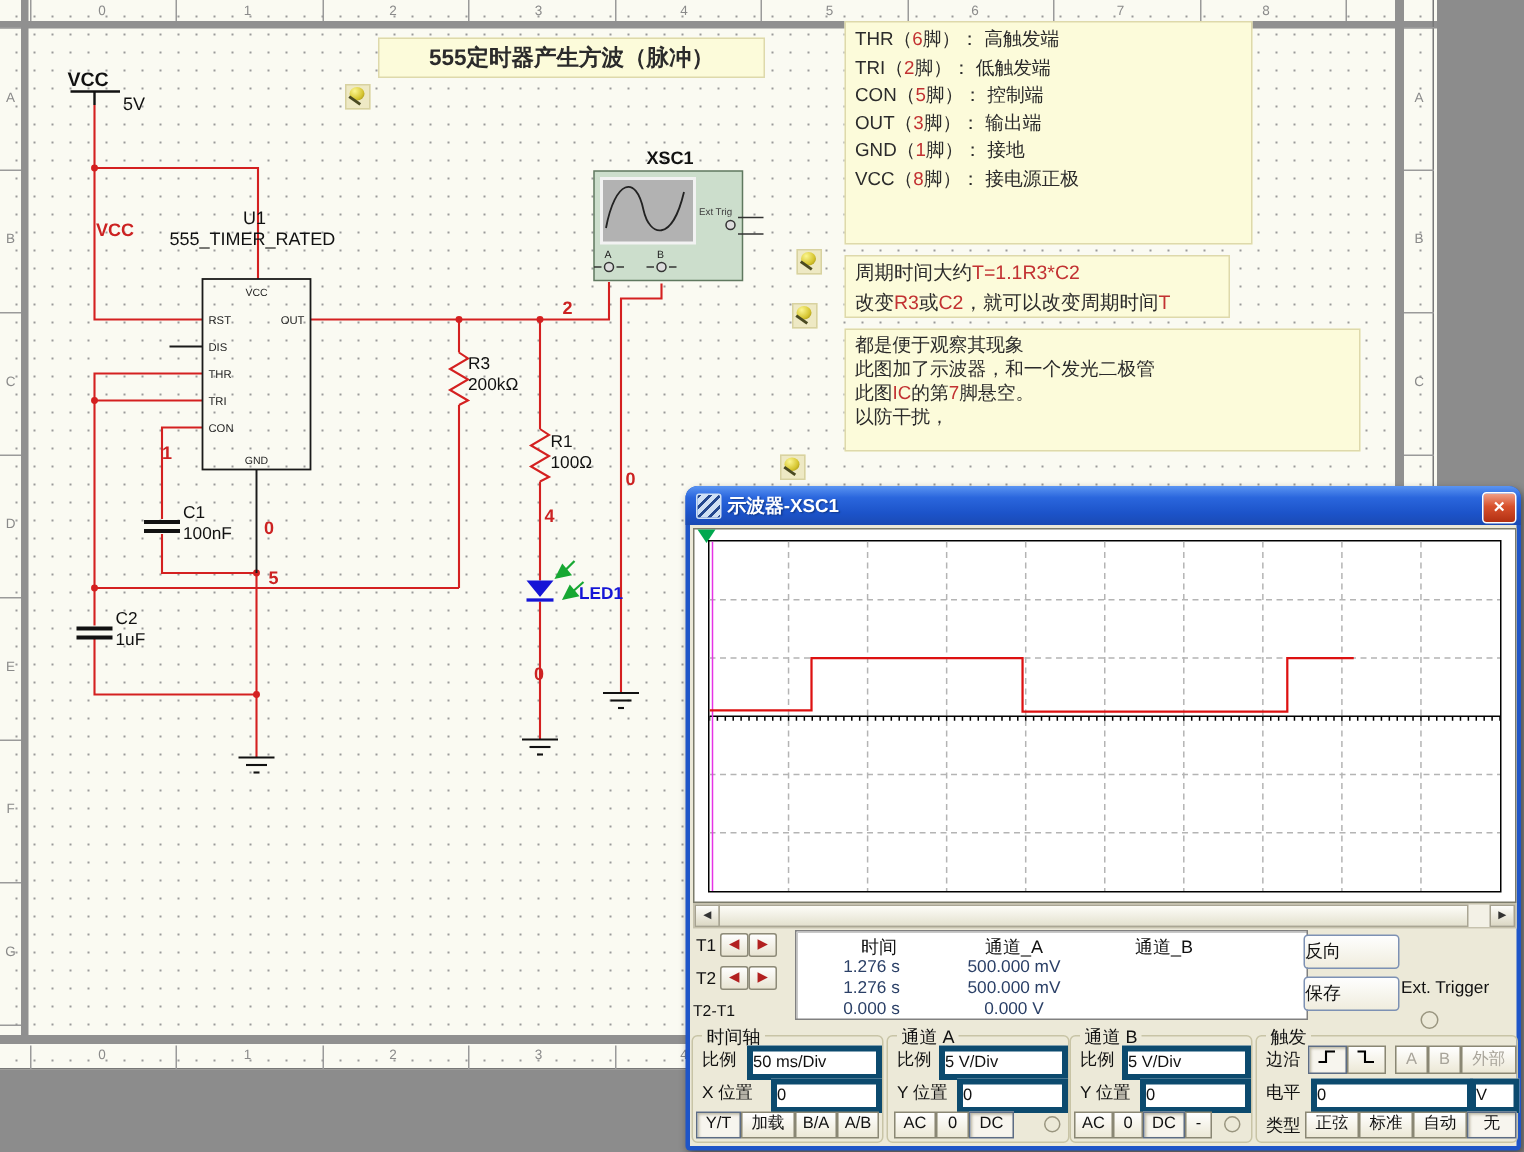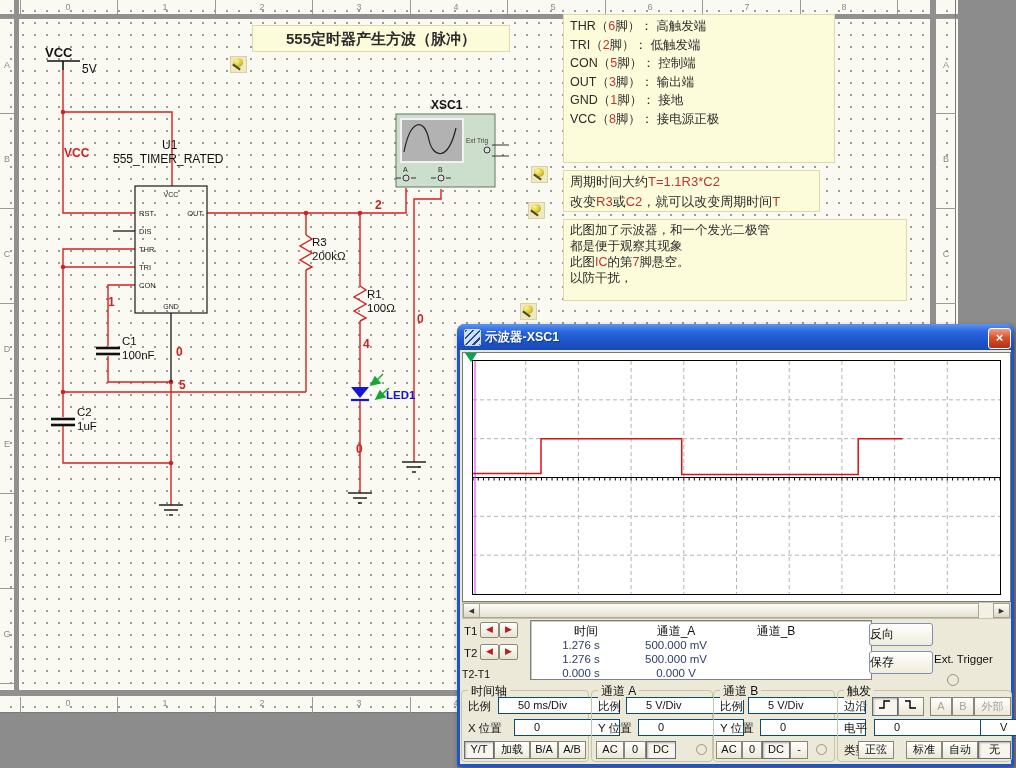--- a/index.html
+++ b/index.html
@@ -48,21 +48,21 @@
   .lbl{font-size:11.5px;color:#111;}
   .vals{font-size:11.5px;color:#2b4067;text-align:center;}
   .heads{font-size:12px;color:#111;text-align:center;}
   .readout{background:#fff;border:1px solid #808080;box-shadow:inset 1px 1px 0 #c8c8c8;}
   .xpbtn{background:linear-gradient(#fefefe,#f0edde);border:1px solid #7d91b4;border-radius:3px;
      font-size:12px;color:#111;}
   .arrowbtn{background:linear-gradient(#fefefe,#e8e4d2);border:1px solid #8d8a78;border-radius:2px;
      color:#b22020;font-size:9px;text-align:center;line-height:13px;}
   .grp{border:1px solid #c8c4a6;border-radius:4px;}
   .grp-label{position:absolute;top:-8px;left:6px;background:#ece9d8;padding:0 3px;font-size:12px;color:#111;}
-  .sinput{background:#fff;border:1px solid #0c4a6e;font-size:11px;color:#111;padding:0 19px;line-height:15px;overflow:hidden;white-space:nowrap;}
+  .sinput{background:#fff;border:4px solid #0c4a6e;font-size:11px;color:#111;padding:0 0;line-height:15px;overflow:hidden;white-space:nowrap;}
   .tbtn{background:linear-gradient(#fff,#ece8d6);border:1px solid #8a8774;font-size:11px;color:#111;
      text-align:center;line-height:15px;overflow:hidden;}
   .tbtn.pressed{background:#f7f5ee;border:1px solid #5c6c84;box-shadow:inset 1px 1px 2px #b8b4a0;}
   .tbtn.dis{color:#a8a49a;}
   .knob{border:1px solid #99957f;border-radius:50%;background:#ece9d8;}
 </style>
 </head>
 <body>
 
 <div class="abs sheet">
@@ -278,22 +278,22 @@
     <div><span>GND（</span><span class="rd">1</span><span>脚）： 接地</span></div>
     <div><span>VCC（</span><span class="rd">8</span><span>脚）： 接电源正极</span></div>
   </div>
 
   <div class="abs note" style="left:563px;top:170px;width:257px;height:42px;font-size:13px;line-height:20px;padding:1px 6px;box-sizing:border-box">
     <div><span>周期时间大约</span><span class="rd">T=1.1R3*C2</span></div>
     <div><span>改变</span><span class="rd">R3</span><span>或</span><span class="rd">C2</span><span>，就可以改变周期时间</span><span class="rd">T</span></div>
   </div>
 
   <div class="abs note" style="left:563px;top:219px;width:344px;height:82px;font-size:12.5px;line-height:16px;padding:2px 6px;box-sizing:border-box">
+    <div>都是便于观察其现象</div>
     <div>此图加了示波器，和一个发光二极管</div>
-    <div>都是便于观察其现象</div>
     <div><span>此图</span><span class="rd">IC</span><span>的第</span><span class="rd">7</span><span>脚悬空。</span></div>
     <div>以防干扰，</div>
   </div>
 
   <div class="abs pin-ball" style="left:230px;top:56px">
       <i></i>
       <b></b>
     </div>
   <div class="abs pin-ball" style="left:531px;top:166px">
       <i></i>
@@ -525,19 +525,19 @@
             <path d="M2,3 H7 V10 H13" fill="none" stroke="#000" stroke-width="1.4"></path>
           </svg>
       </div>
       <div class="abs tbtn dis" style="left:92px;top:6px;width:20px;height:17px;line-height:16px">A</div>
       <div class="abs tbtn dis" style="left:114px;top:6px;width:20px;height:17px;line-height:16px">B</div>
       <div class="abs tbtn dis" style="left:136px;top:6px;width:35px;height:17px;line-height:16px">外部</div>
       <span class="abs lbl" style="left:6px;top:30px">电平</span>
       <div class="abs sinput" style="left:36px;top:28px;width:100px;height:15px">0</div>
       <div class="abs sinput" style="left:142px;top:28px;width:25px;height:15px">V</div>
       <span class="abs lbl" style="left:6px;top:52px">类型</span>
-      <div class="abs tbtn" style="left:20px;top:50px;width:34px;height:16px">正弦</div>
+      <div class="abs tbtn" style="left:32px;top:50px;width:34px;height:16px">正弦</div>
       <div class="abs tbtn" style="left:68px;top:50px;width:34px;height:16px">标准</div>
       <div class="abs tbtn" style="left:104px;top:50px;width:34px;height:16px">自动</div>
       <div class="abs tbtn pressed" style="left:140px;top:50px;width:31px;height:16px">无</div>
     </div>
   </div>
 </div>
 
 </body></html>

